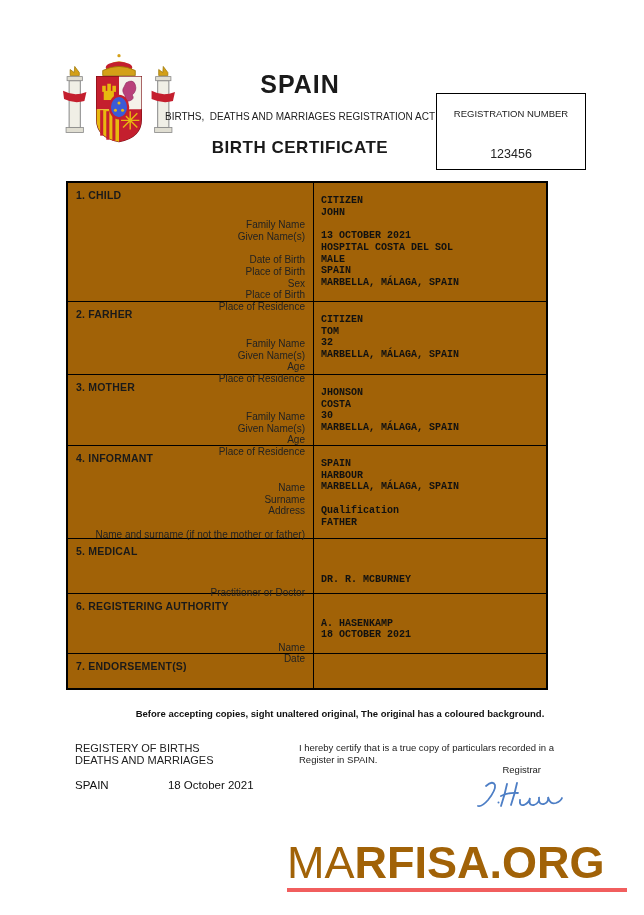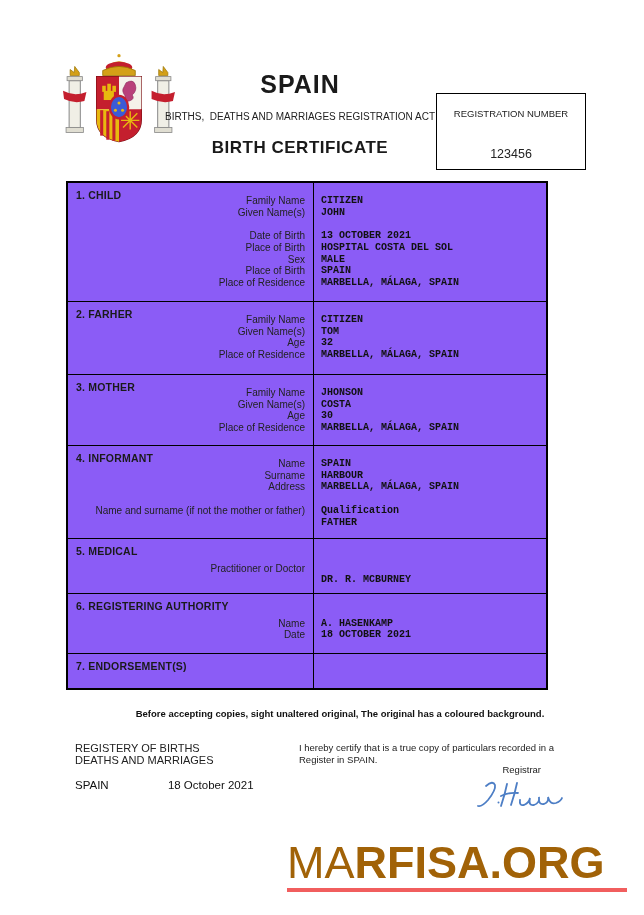--- a/index.html
+++ b/index.html
@@ -12,30 +12,30 @@
   .head-center{position:absolute;left:60px;top:0;width:480px;text-align:center;}
   .country-title{position:absolute;left:0;top:70px;width:100%;font-size:25px;font-weight:bold;letter-spacing:1px;}
   .act-line{position:absolute;left:0;top:111px;width:100%;font-size:10px;white-space:pre;color:#222;}
   .cert-title{position:absolute;left:0;top:138px;width:100%;font-size:17px;font-weight:bold;letter-spacing:.5px;}
   .reg-box{position:absolute;left:436px;top:93px;width:150px;height:77px;border:1.4px solid #000;box-sizing:border-box;text-align:center;}
   .reg-label{margin-top:14px;font-size:9.5px;color:#222;}
   .reg-number{margin-top:28px;font-size:12.5px;color:#222;}
   
   .cert-table{
     position:absolute;left:66px;top:181px;width:482px;height:509px;
-    border:2px solid #000;box-sizing:border-box;display:flex;flex-direction:column;background:#8b5cf6;
+    border:2px solid #000;box-sizing:border-box;display:flex;flex-direction:column;background:#a16207;
   }
   .trow{display:flex;border-bottom:1.5px solid #000;box-sizing:border-box;}
   .trow:last-child{border-bottom:none;flex:1;}
   .sec-0{height:119px;} .sec-1{height:73px;} .sec-2{height:71px;}
   .sec-3{height:93px;} .sec-4{height:55px;} .sec-5{height:60px;}
   .tcell-left{position:relative;width:246px;border-right:1.5px solid #000;box-sizing:border-box;}
   .tcell-right{flex:1;box-sizing:border-box;}
   .sec-title{position:absolute;left:8px;top:6px;font-size:10.5px;font-weight:bold;letter-spacing:.2px;white-space:nowrap;}
-  .labels{padding:12px 8px 0 0;text-align:right;}
+  .labels{padding:12px 8px 0 0;text-align:right;margin-top:24px;}
   .labels div{font-size:10px;line-height:11.7px;color:#222;white-space:nowrap;}
   .values{padding:12px 0 0 7px;}
   .values div{font-family:"Liberation Mono","DejaVu Sans Mono",monospace;font-weight:bold;font-size:10px;line-height:11.7px;color:#111;white-space:nowrap;}
   
   .notice{position:absolute;left:0;top:708px;width:614px;text-align:center;font-size:9.5px;font-weight:bold;color:#111;margin-left:33px;}
   .registry{position:absolute;left:75px;top:742px;font-size:11px;line-height:12px;color:#222;}
   .certify{position:absolute;left:299px;top:742px;width:260px;font-size:9.5px;line-height:12px;color:#222;}
   .registrar{position:absolute;left:341px;top:764px;width:200px;text-align:right;font-size:9.5px;color:#222;}
   .place-date{position:absolute;left:75px;top:779px;font-size:11.5px;color:#111;}
   .place-date .date{margin-left:56px;}

